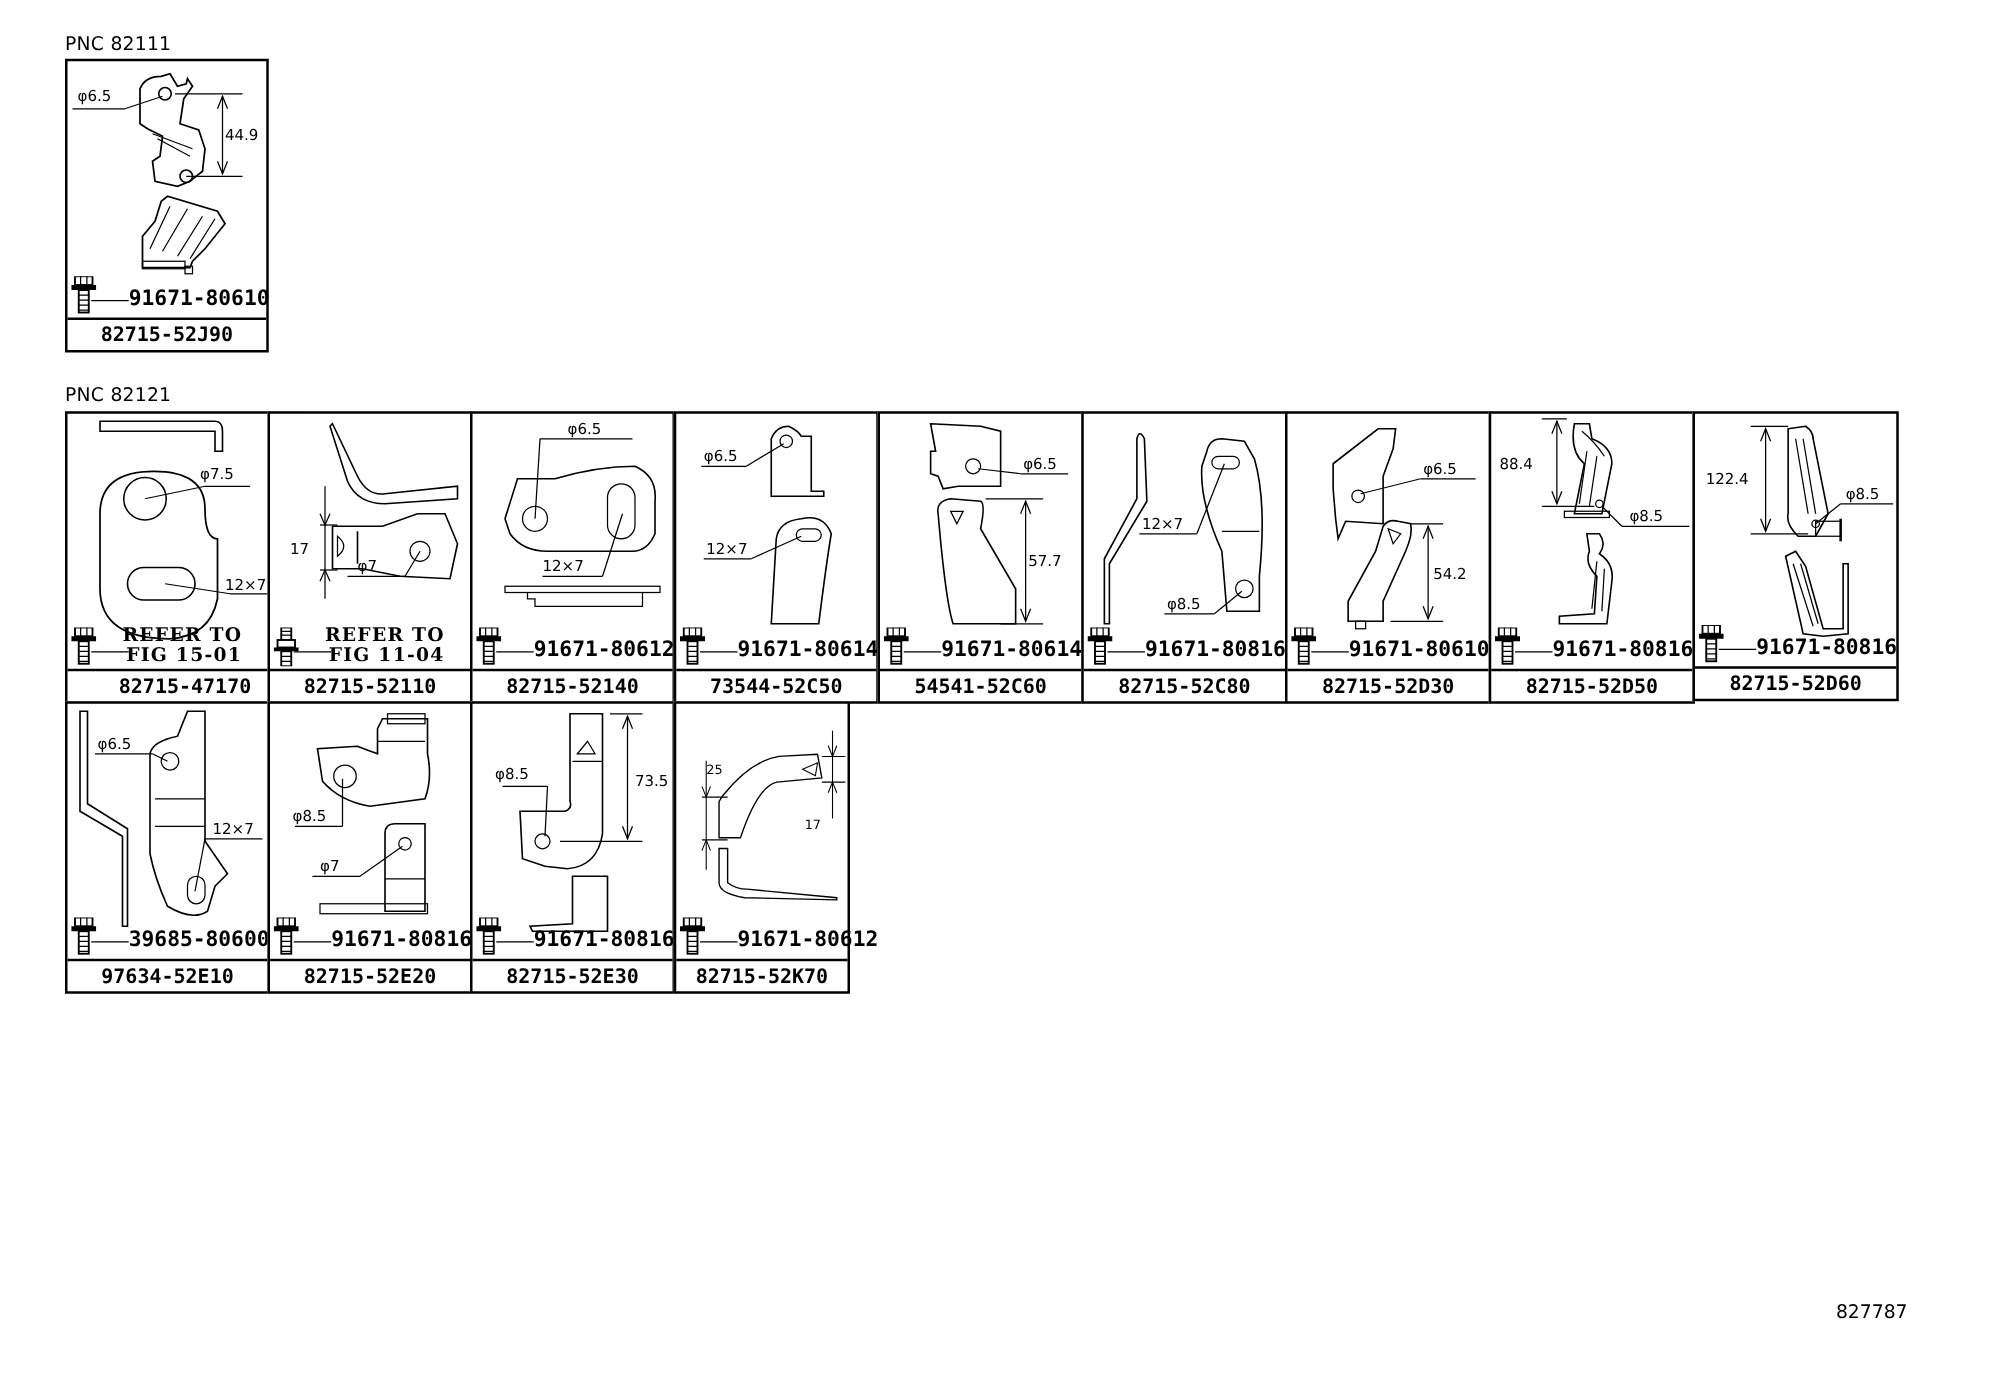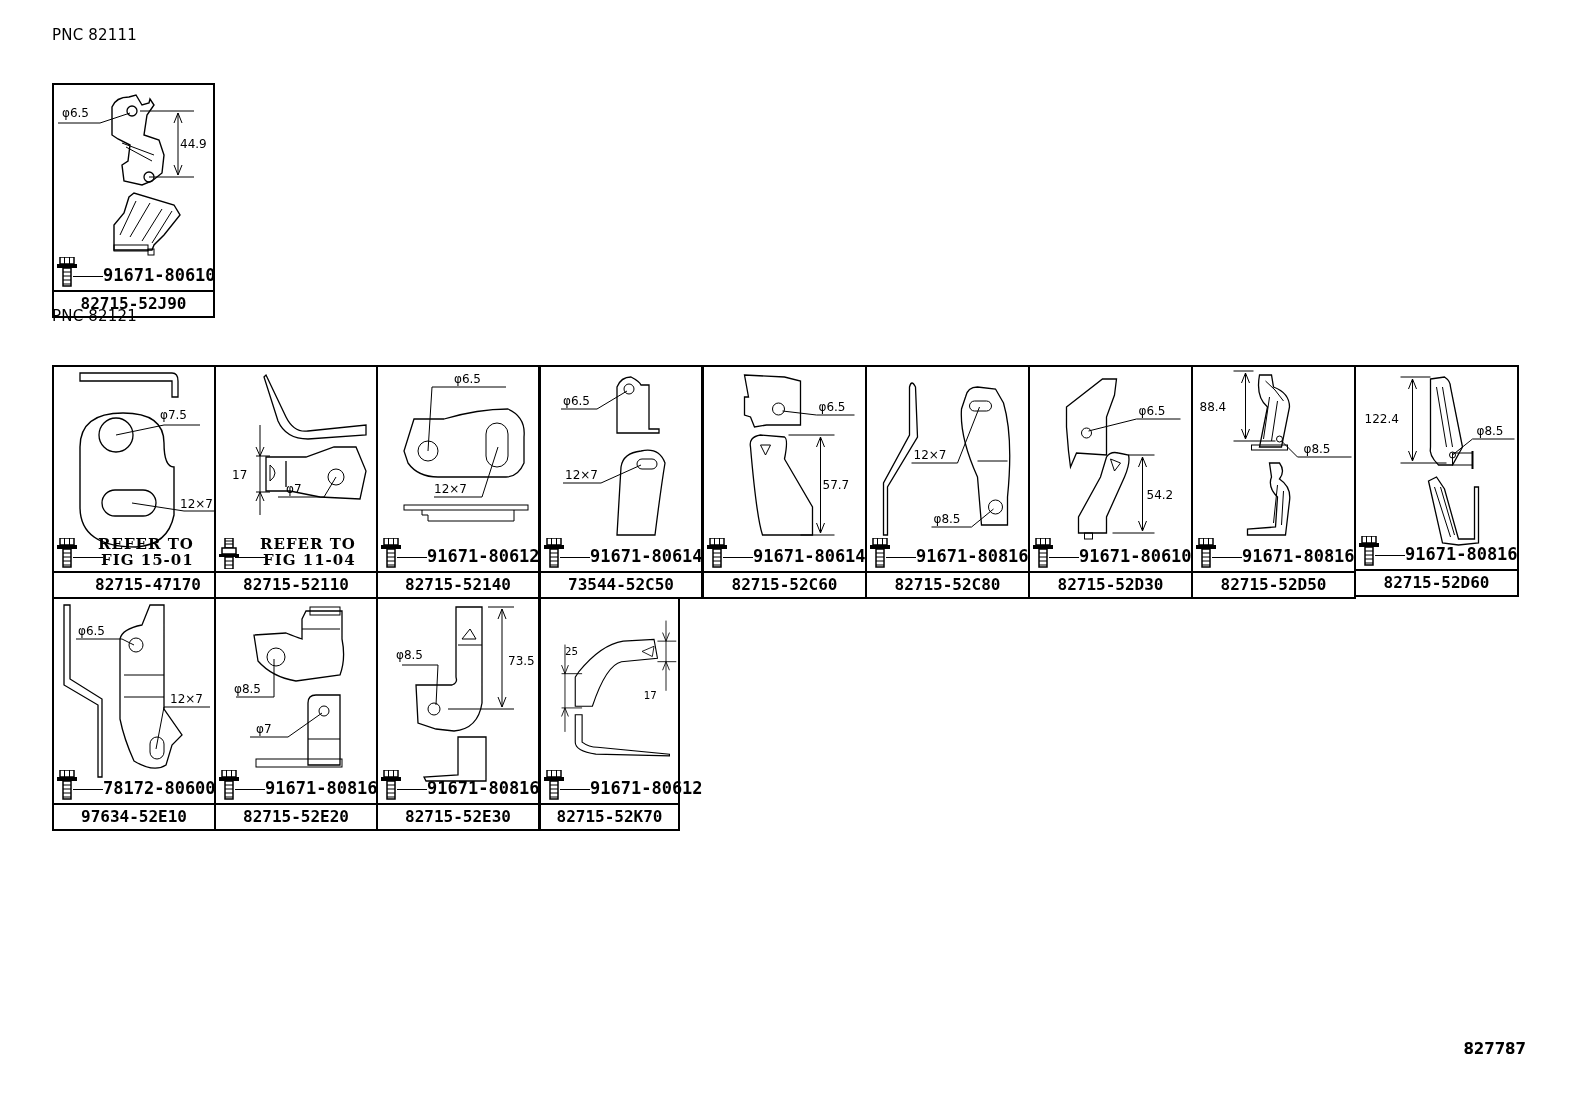--- a/index.html
+++ b/index.html
@@ -1,27 +1,27 @@
 <!DOCTYPE html>
 <html><head>
 <meta charset="utf-8">
 <style>
   html,body{margin:0;padding:0;background:#fff;}
   body{width:1592px;height:1099px;position:relative;overflow:hidden;font-family:"Liberation Sans",sans-serif;color:#000;}
   .pnc{position:absolute;font-size:15px;font-family:"DejaVu Sans",sans-serif;letter-spacing:0.2px;}
-  .cell{position:absolute;box-sizing:border-box;border:2px solid #000;background:#fff;margin-top:36px;}
+  .cell{position:absolute;box-sizing:border-box;border:2px solid #000;background:#fff;}
   .cell .art{position:absolute;left:0;top:0;width:100%;}
   .cell .lbl{position:absolute;left:0;bottom:0;width:100%;height:26px;border-top:2px solid #000000;box-sizing:border-box;
     text-align:center;font-family:"DejaVu Sans Mono",monospace;font-weight:bold;font-size:16px;line-height:24px;}
   .bolt-row{position:absolute;left:3px;bottom:28px;height:36px;width:100%;}
   .bolt-row svg{position:absolute;left:0;bottom:0;}
   .bolt-pn{position:absolute;left:46px;bottom:3px;font-family:"DejaVu Sans Mono",monospace;font-weight:bold;font-size:17px;white-space:nowrap;}
   .bolt-line{position:absolute;left:16px;bottom:11px;width:30px;height:0;border-top:1.5px solid #000;}
   .ref{position:absolute;left:44px;font-family:"DejaVu Serif",serif;font-weight:bold;font-size:15px;white-space:nowrap;letter-spacing:1px;}
-  .footer-id{position:absolute;right:66px;top:1040px;font-size:15px;font-family:"DejaVu Sans",sans-serif;font-weight:bold;}
+  .footer-id{position:absolute;right:66px;top:1040px;font-size:15px;font-family:"DejaVu Sans",sans-serif;}
   svg text{font-family:"DejaVu Sans",sans-serif;font-size:12px;}
 </style>
 </head>
 <body>
 
 <svg width="0" height="0" style="position:absolute">
   <defs>
     <g id="bolt">
       <rect x="3" y="0" width="14" height="7" fill="#fff" stroke="#000" stroke-width="1.5"></rect>
       <line x1="7.5" y1="0" x2="7.5" y2="7" stroke="#000"></line>
@@ -192,21 +192,21 @@
     <path d="M112 80 L116 70 L120 80 M112 156 L116 166 L120 156" fill="none" stroke="#000"></path>
     <text x="118" y="122">57.7</text>
   </svg>
   <div class="bolt-row">
     <svg width="20" height="31">
         <use href="#bolt"></use>
       </svg>
     <div class="bolt-line"></div>
     <div class="bolt-pn">91671-80614</div>
   </div>
-  <div class="lbl">82715-52C60</div>
+  <div class="lbl">54541-52C60</div>
 </div>
 
 <div class="cell" style="left:865px;top:329px;width:165px;height:234px;">
   <svg class="art" width="160" height="205" viewBox="0 0 160 205">
     <path d="M42 20 Q44 12 48 20 L50 70 L20 120 L20 168 L16 168 L16 116 L42 68 Z" fill="none" stroke="#000" stroke-width="1.3"></path>
     <path d="M98 30 Q100 20 110 20 L128 22 L136 36 Q146 70 140 130 L140 158 L114 158 L110 110 Q92 70 94 42 Z" fill="none" stroke="#000" stroke-width="1.3"></path>
     <rect x="102" y="34" width="22" height="10" rx="5" fill="none" stroke="#000"></rect>
     <line x1="110" y1="94" x2="140" y2="94" stroke="#000"></line>
     <circle cx="128" cy="140" r="7" fill="none" stroke="#000"></circle>
     <line x1="44" y1="96" x2="90" y2="96" stroke="#000"></line>
@@ -320,21 +320,21 @@
     <text x="24" y="36">φ6.5</text>
     <line x1="110" y1="108" x2="156" y2="108" stroke="#000"></line>
     <line x1="110" y1="108" x2="102" y2="150" stroke="#000"></line>
     <text x="116" y="104">12×7</text>
   </svg>
   <div class="bolt-row">
     <svg width="20" height="31">
         <use href="#bolt"></use>
       </svg>
     <div class="bolt-line"></div>
-    <div class="bolt-pn">78172-80600</div>
+    <div class="bolt-pn">39685-80600</div>
   </div>
   <div class="lbl">97634-52E10</div>
 </div>
 
 <div class="cell" style="left:214px;top:561px;width:164px;height:234px;">
   <svg class="art" width="160" height="205" viewBox="0 0 160 205">
     <path d="M86 20 L90 12 L126 12 L126 40 Q130 60 124 76 L80 82 Q56 78 42 62 L38 36 L70 34 Q80 38 86 40 Z" fill="none" stroke="#000" stroke-width="1.3"></path>
     <rect x="94" y="8" width="30" height="8" fill="none" stroke="#000"></rect>
     <line x1="86" y1="30" x2="124" y2="30" stroke="#000"></line>
     <circle cx="60" cy="58" r="9" fill="none" stroke="#000"></circle>

